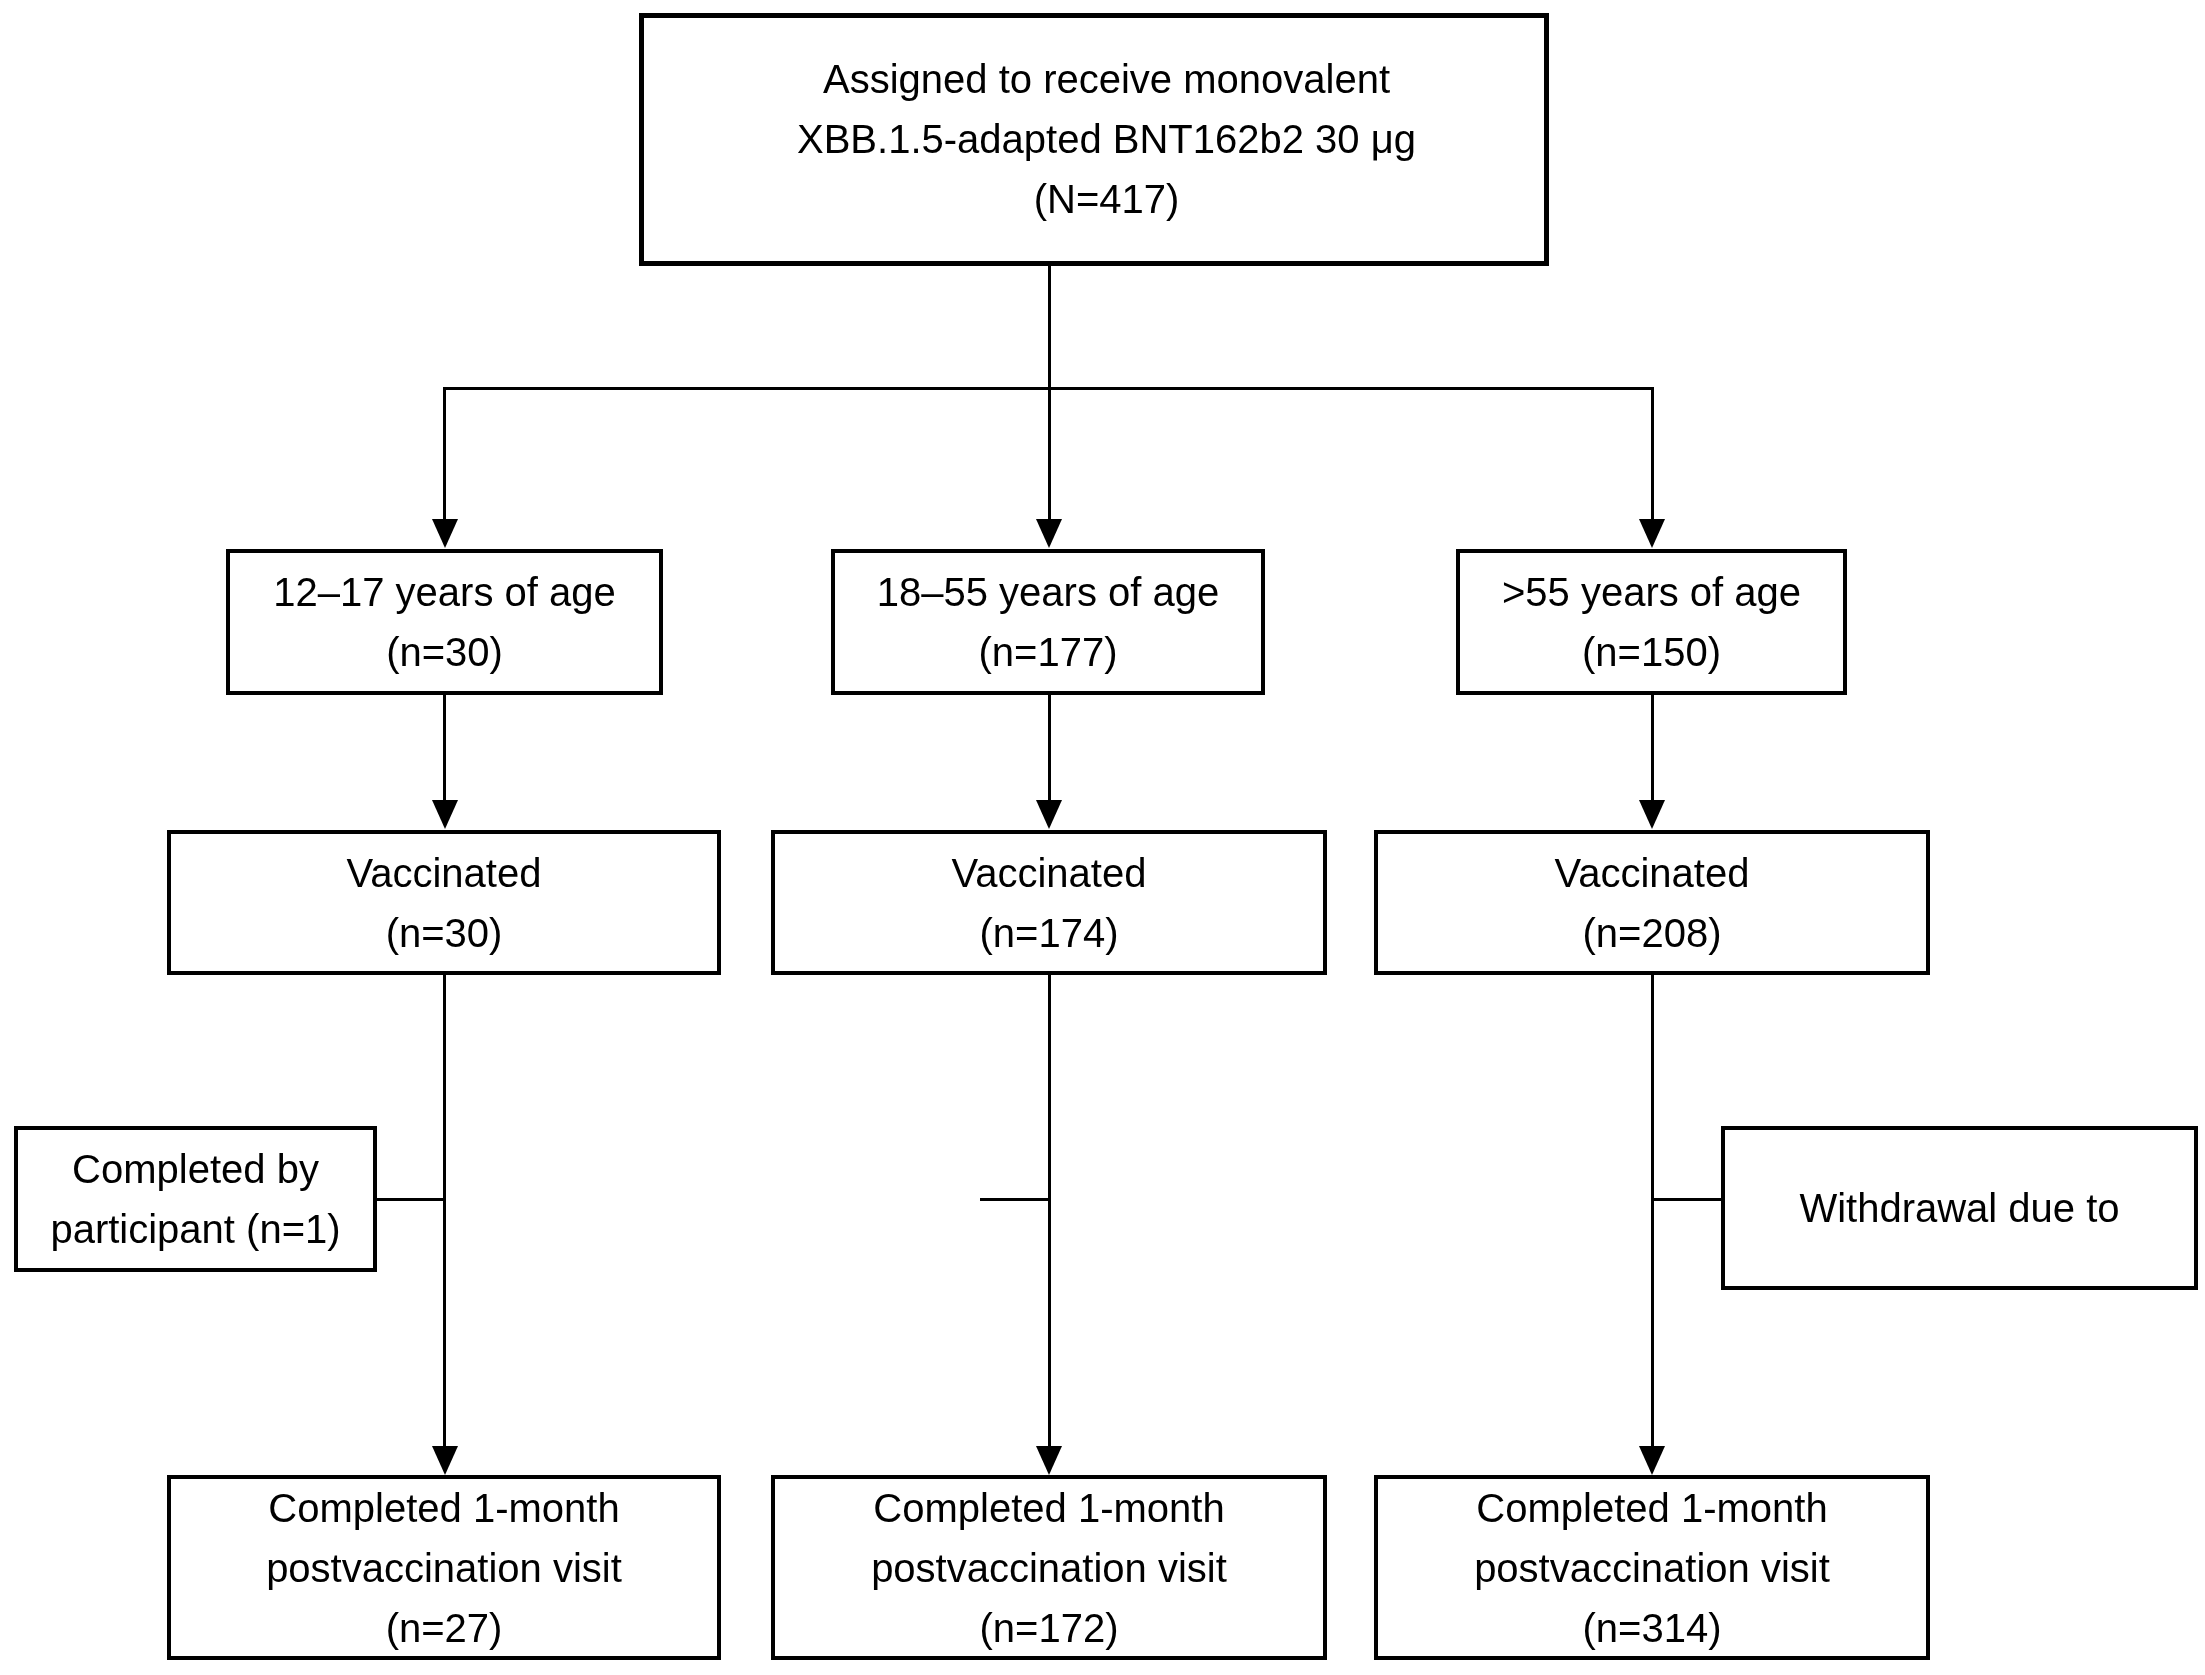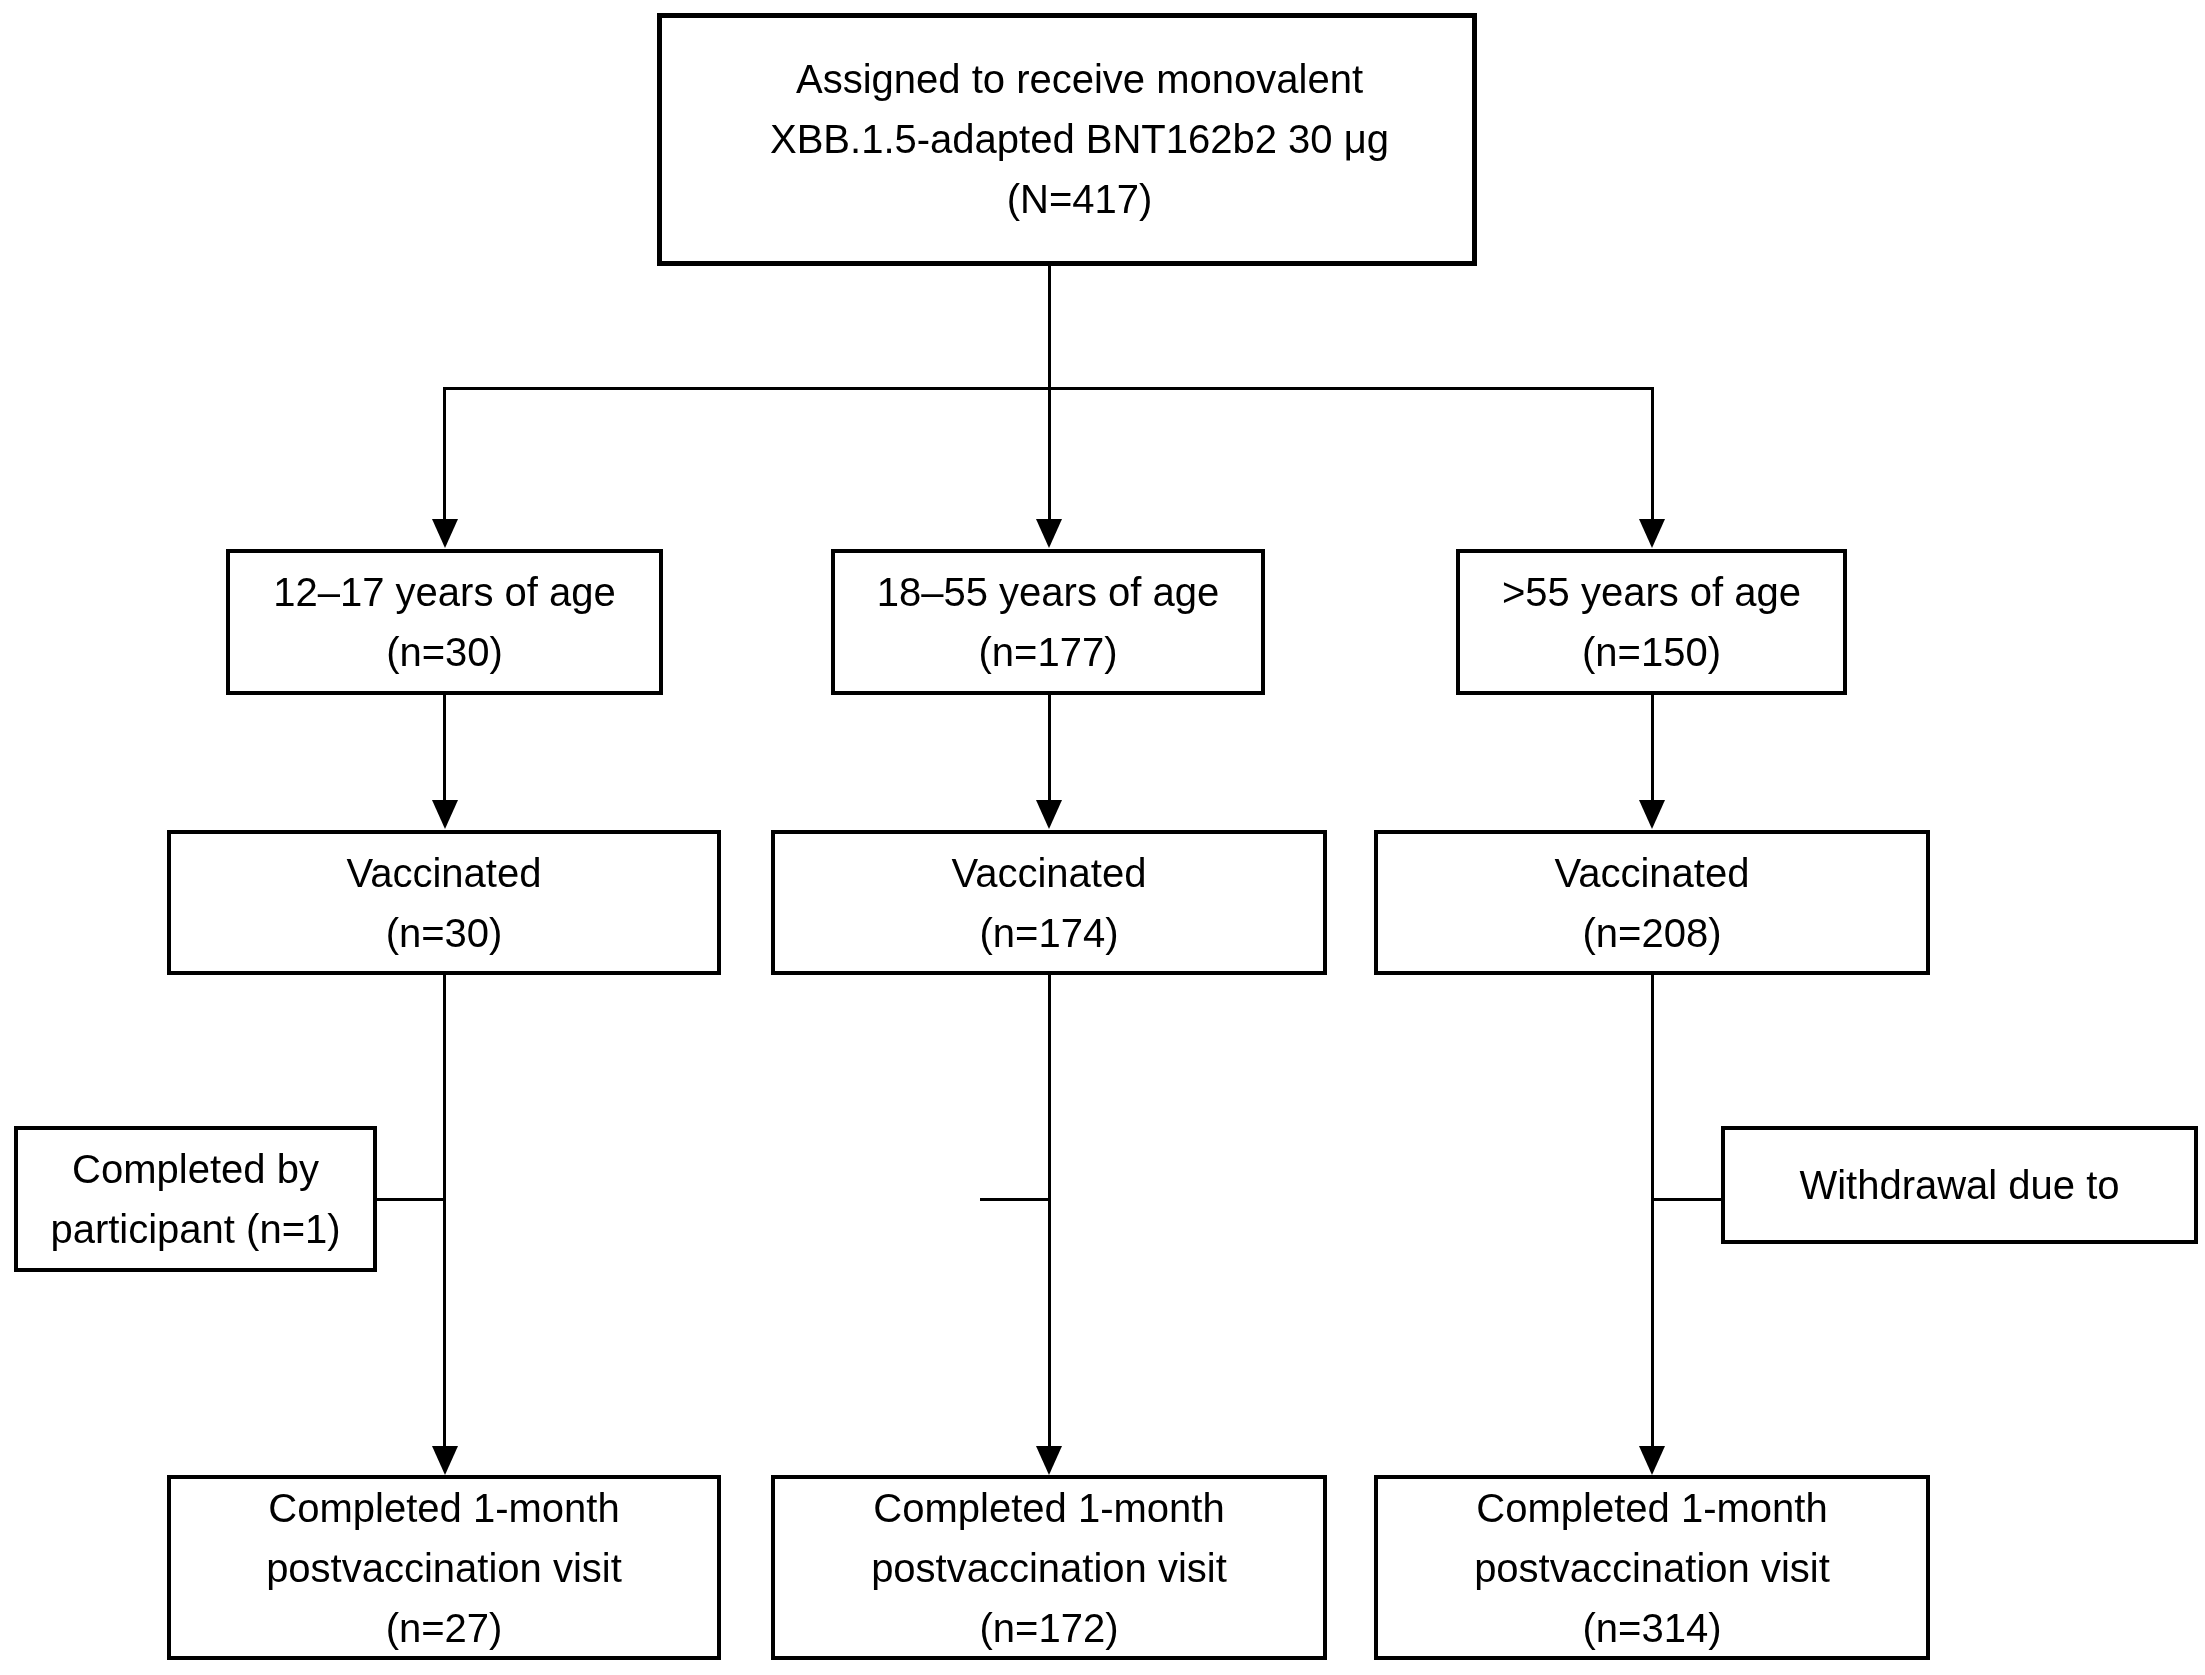--- a/index.html
+++ b/index.html
@@ -50,21 +50,21 @@
     border-right: 13px solid transparent;
     border-top: 29.5px solid #000000;
   }
   .txt { white-space: nowrap; }
 </style>
 </head>
 <body>
 
 <div class="canvas">
 
-  <div class="box top-box" style="left:657px; top:12.5px; width:820px; height:253px;padding-left:25px;">
+  <div class="box top-box" style="left:639px; top:12.5px; width:910px; height:253px;padding-left:25px;">
     <div class="txt">Assigned to receive monovalent</div>
     <div class="txt">XBB.1.5-adapted BNT162b2 30 μg</div>
     <div class="txt">(N=417)</div>
   </div>
 
   <div class="vline" style="left:1048px; top:265px; height:123px;"></div>
 
   <div class="hline" style="left:443px; top:387px; width:1211px;"></div>
 
   <div class="vline" style="left:443px; top:387px; height:136px;"></div>
@@ -121,21 +121,21 @@
   <div class="arrow-down" style="left:1639px; top:1446px;"></div>
 
   <div class="box" style="left:14px; top:1126px; width:363px; height:146px;">
     <div class="txt">Completed by</div>
     <div class="txt">participant (n=1)</div>
   </div>
   <div class="hline" style="left:376px; top:1198px; width:69px;"></div>
 
   <div class="hline" style="left:980px; top:1198px; width:70px;"></div>
 
-  <div class="box" style="left:1721px; top:1126px; width:477px; height:118px;">
+  <div class="box" style="left:1721px; top:1126px; width:477px; height:164px;">
     <div class="txt">Withdrawal due to</div>
   </div>
   <div class="hline" style="left:1651px; top:1198px; width:71px;"></div>
 
   <div class="box" style="left:167px; top:1475px; width:554px; height:185px;">
     <div class="txt">Completed 1-month</div>
     <div class="txt">postvaccination visit</div>
     <div class="txt">(n=27)</div>
   </div>
   <div class="box" style="left:771px; top:1475px; width:556px; height:185px;">

